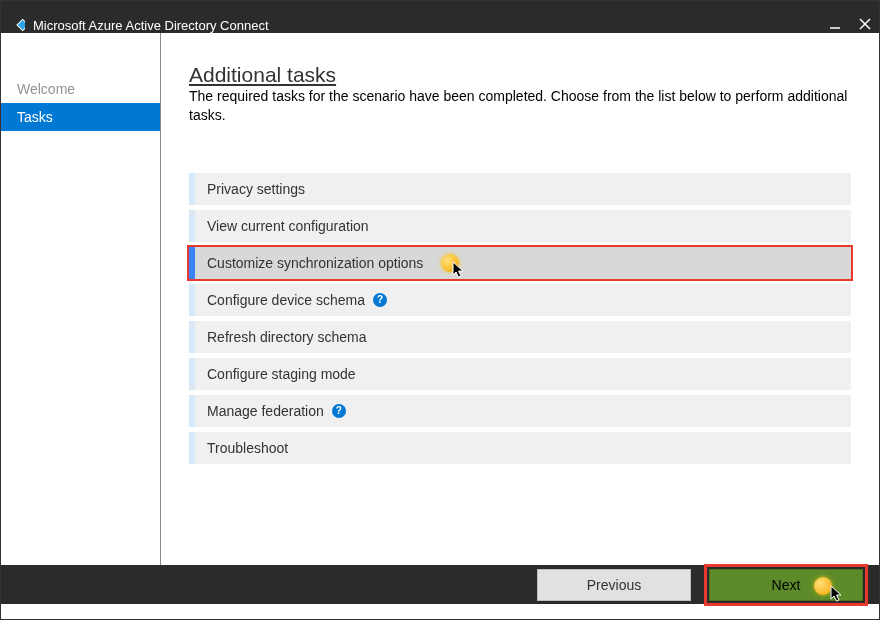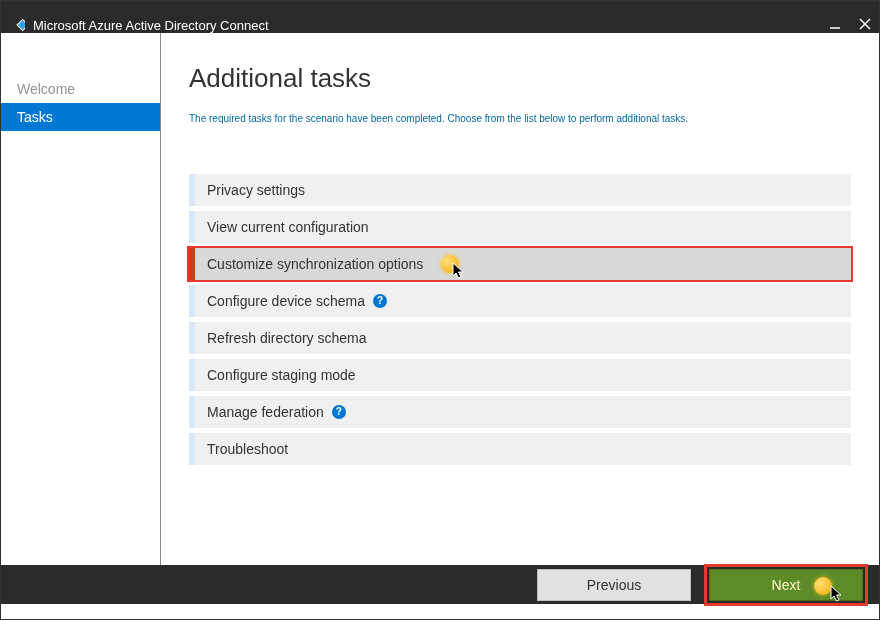--- a/index.html
+++ b/index.html
@@ -51,47 +51,47 @@
     .sidebar-item.active {
       background: #0078d4;
       color: #ffffff;
     }
     .content {
       flex: 1;
       padding: 30px 28px 10px 28px;
       overflow: auto;
     }
     .page-title {
-      font-size: 26px;
+      font-size: 21px;
       font-weight: 300;
       color: #333;
-      margin-bottom: 18px;
+      text-decoration: underline;
     }
     .page-description {
-      font-size: 10px;
-      color: #0369a1;
+      font-size: 14px;
+      color: #000000;
       margin-bottom: 22px;
       line-height: 1.35;
     }
     .task-list { display: flex; flex-direction: column; gap: 5px; margin-top: 48px; }
     .task-item {
       height: 32px;
       background: #f0f0f0;
       border-left: 6px solid #d9e8f6;
       display: flex;
       align-items: center;
       padding: 0 12px;
       font-size: 14px;
       color: #333;
       cursor: pointer;
       position: relative;
     }
     .task-item.selected {
       background: #d8d8d8;
-      border-left: 6px solid #c2410c;
+      border-left: 6px solid #3b82f6;
       outline: 2px solid #e63a2e;
       outline-offset: 0;
     }
     .info-icon {
       width: 14px;
       height: 14px;
       border-radius: 50%;
       background: #0078d4;
       color: #fff;
       font-size: 10px;
@@ -134,21 +134,21 @@
       cursor: pointer;
       position: relative;
     }
     .btn-previous {
       background: #e1e1e1;
       color: #333;
       border: 1px solid #bdbdbd;
     }
     .btn-next {
       background: #5d8b2a;
-      color: #fef9c3;
+      color: #000000;
       border: 1px solid #4a7020;
       outline: 3px solid #e63a2e;
       outline-offset: 2px;
     }
   </style>
 </head>
 <body>
 
 <div class="titlebar">
   <span class="titlebar-icon">

